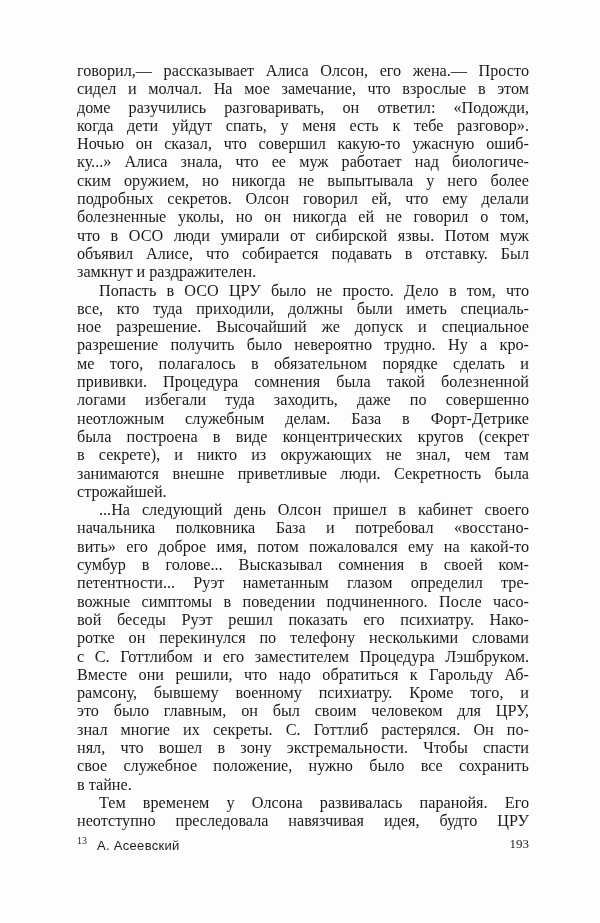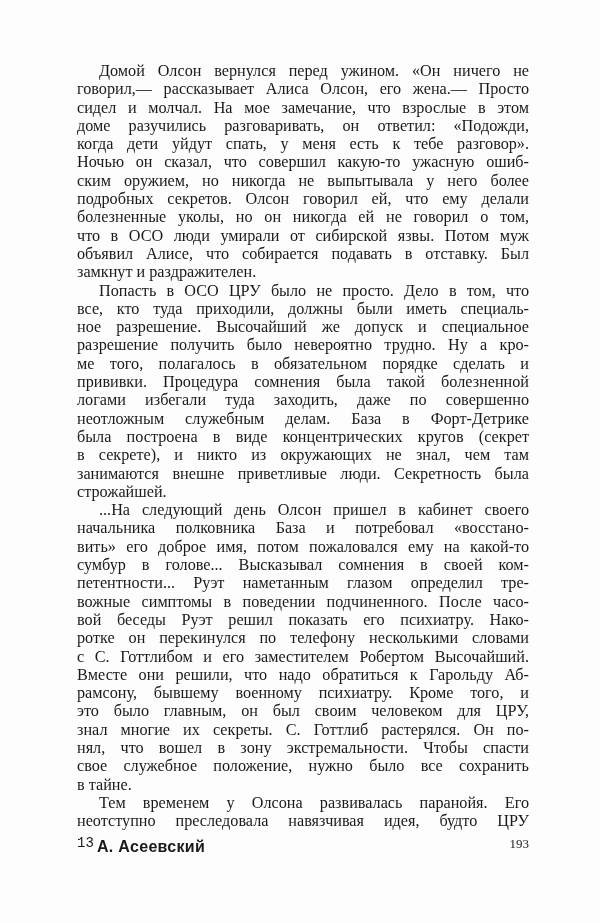--- a/index.html
+++ b/index.html
@@ -10,36 +10,36 @@
       font-family: "Liberation Serif", "DejaVu Serif", serif;
       font-size: 16.2px; line-height: 18.3px; color: #1a1a1a;
     }
     .line { display: block; white-space: nowrap; text-align: justify; text-align-last: justify; height: 18.3px; }
     .line.last { text-align-last: left; }
     .line.indent { padding-left: 22px; }
     .footer {
       position: absolute; left: 77px; top: 835px; width: 452px; height: 20px;
       font-family: "Liberation Serif", "DejaVu Serif", serif; color: #1a1a1a;
     }
-    .sig { position: absolute; left: 0; top: 0; font-size: 14px; font-family: Liberation Mono, monospace; }
-    .author { position: absolute; left: 20px; top: 3px; font-size: 16px; font-weight: bold; font-family: "Liberation Sans", "DejaVu Sans", sans-serif; letter-spacing: 0.3px; }
+    .sig { position: absolute; left: 0; top: 0; font-size: 10px; }
+    .author { position: absolute; left: 20px; top: 3px; font-size: 13px; font-weight: normal; font-family: "Liberation Sans", "DejaVu Sans", sans-serif; letter-spacing: 0.3px; }
     .pagenum { position: absolute; right: 0; top: 1px; font-size: 13px; font-weight: normal; }
   </style>
 </head>
 <body>
 
 <div class="page">
   <div class="text-block" id="body-text">
       <div>
-        <span class="line indent">Домой Олсон вернулся перед ужином. «Он ничего не</span>
         <span class="line">говорил,— рассказывает Алиса Олсон, его жена.— Просто</span>
         <span class="line">сидел и молчал. На мое замечание, что взрослые в этом</span>
         <span class="line">доме разучились разговаривать, он ответил: «Подожди,</span>
         <span class="line">когда дети уйдут спать, у меня есть к тебе разговор».</span>
         <span class="line">Ночью он сказал, что совершил какую-то ужасную ошиб-</span>
+        <span class="line">ку...» Алиса знала, что ее муж работает над биологиче-</span>
         <span class="line">ским оружием, но никогда не выпытывала у него более</span>
         <span class="line">подробных секретов. Олсон говорил ей, что ему делали</span>
         <span class="line">болезненные уколы, но он никогда ей не говорил о том,</span>
         <span class="line">что в ОСО люди умирали от сибирской язвы. Потом муж</span>
         <span class="line">объявил Алисе, что собирается подавать в отставку. Был</span>
         <span class="line last">замкнут и раздражителен.</span>
       </div>
       <div>
         <span class="line indent">Попасть в ОСО ЦРУ было не просто. Дело в том, что</span>
         <span class="line">все, кто туда приходили, должны были иметь специаль-</span>
@@ -56,21 +56,21 @@
       </div>
       <div>
         <span class="line indent">...На следующий день Олсон пришел в кабинет своего</span>
         <span class="line">начальника полковника База и потребовал «восстано-</span>
         <span class="line">вить» его доброе имя, потом пожаловался ему на какой-то</span>
         <span class="line">сумбур в голове... Высказывал сомнения в своей ком-</span>
         <span class="line">петентности... Руэт наметанным глазом определил тре-</span>
         <span class="line">вожные симптомы в поведении подчиненного. После часо-</span>
         <span class="line">вой беседы Руэт решил показать его психиатру. Нако-</span>
         <span class="line">ротке он перекинулся по телефону несколькими словами</span>
-        <span class="line">с С. Готтлибом и его заместителем Робертом Высочайший.</span>
+        <span class="line">с С. Готтлибом и его заместителем Процедура Лэшбруком.</span>
         <span class="line">Вместе они решили, что надо обратиться к Гарольду Аб-</span>
         <span class="line">рамсону, бывшему военному психиатру. Кроме того, и</span>
         <span class="line">это было главным, он был своим человеком для ЦРУ,</span>
         <span class="line">знал многие их секреты. С. Готтлиб растерялся. Он по-</span>
         <span class="line">нял, что вошел в зону экстремальности. Чтобы спасти</span>
         <span class="line">свое служебное положение, нужно было все сохранить</span>
         <span class="line last">в тайне.</span>
       </div>
       <div>
         <span class="line indent">Тем временем у Олсона развивалась паранойя. Его</span>

